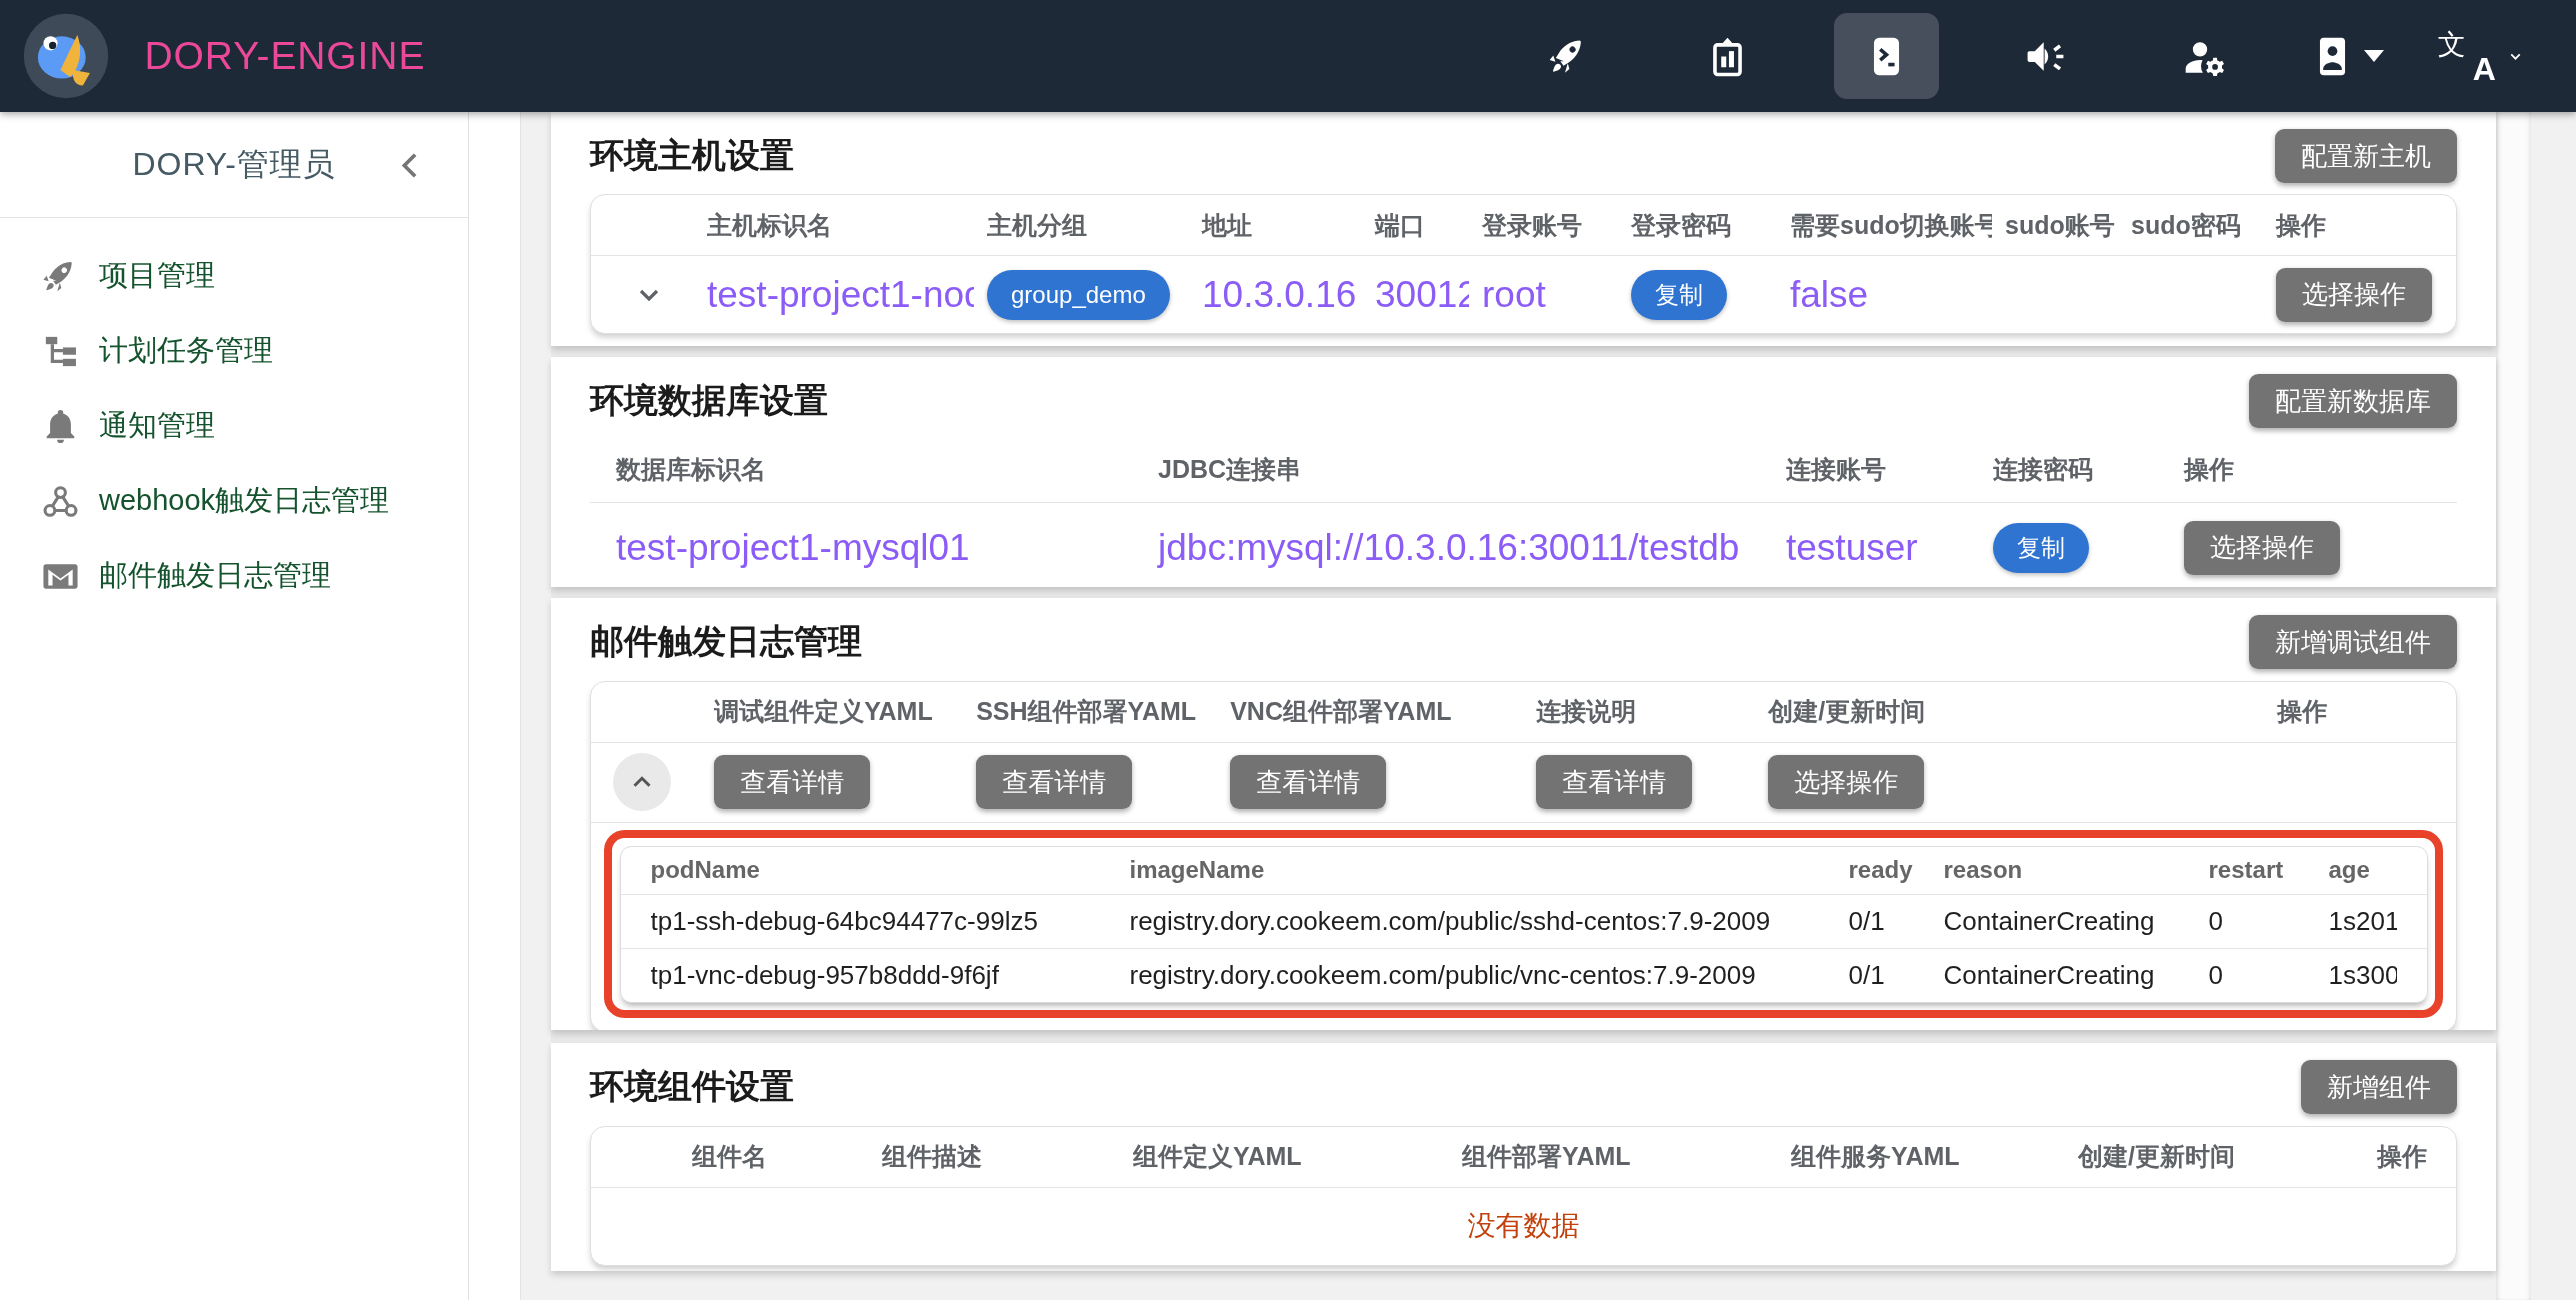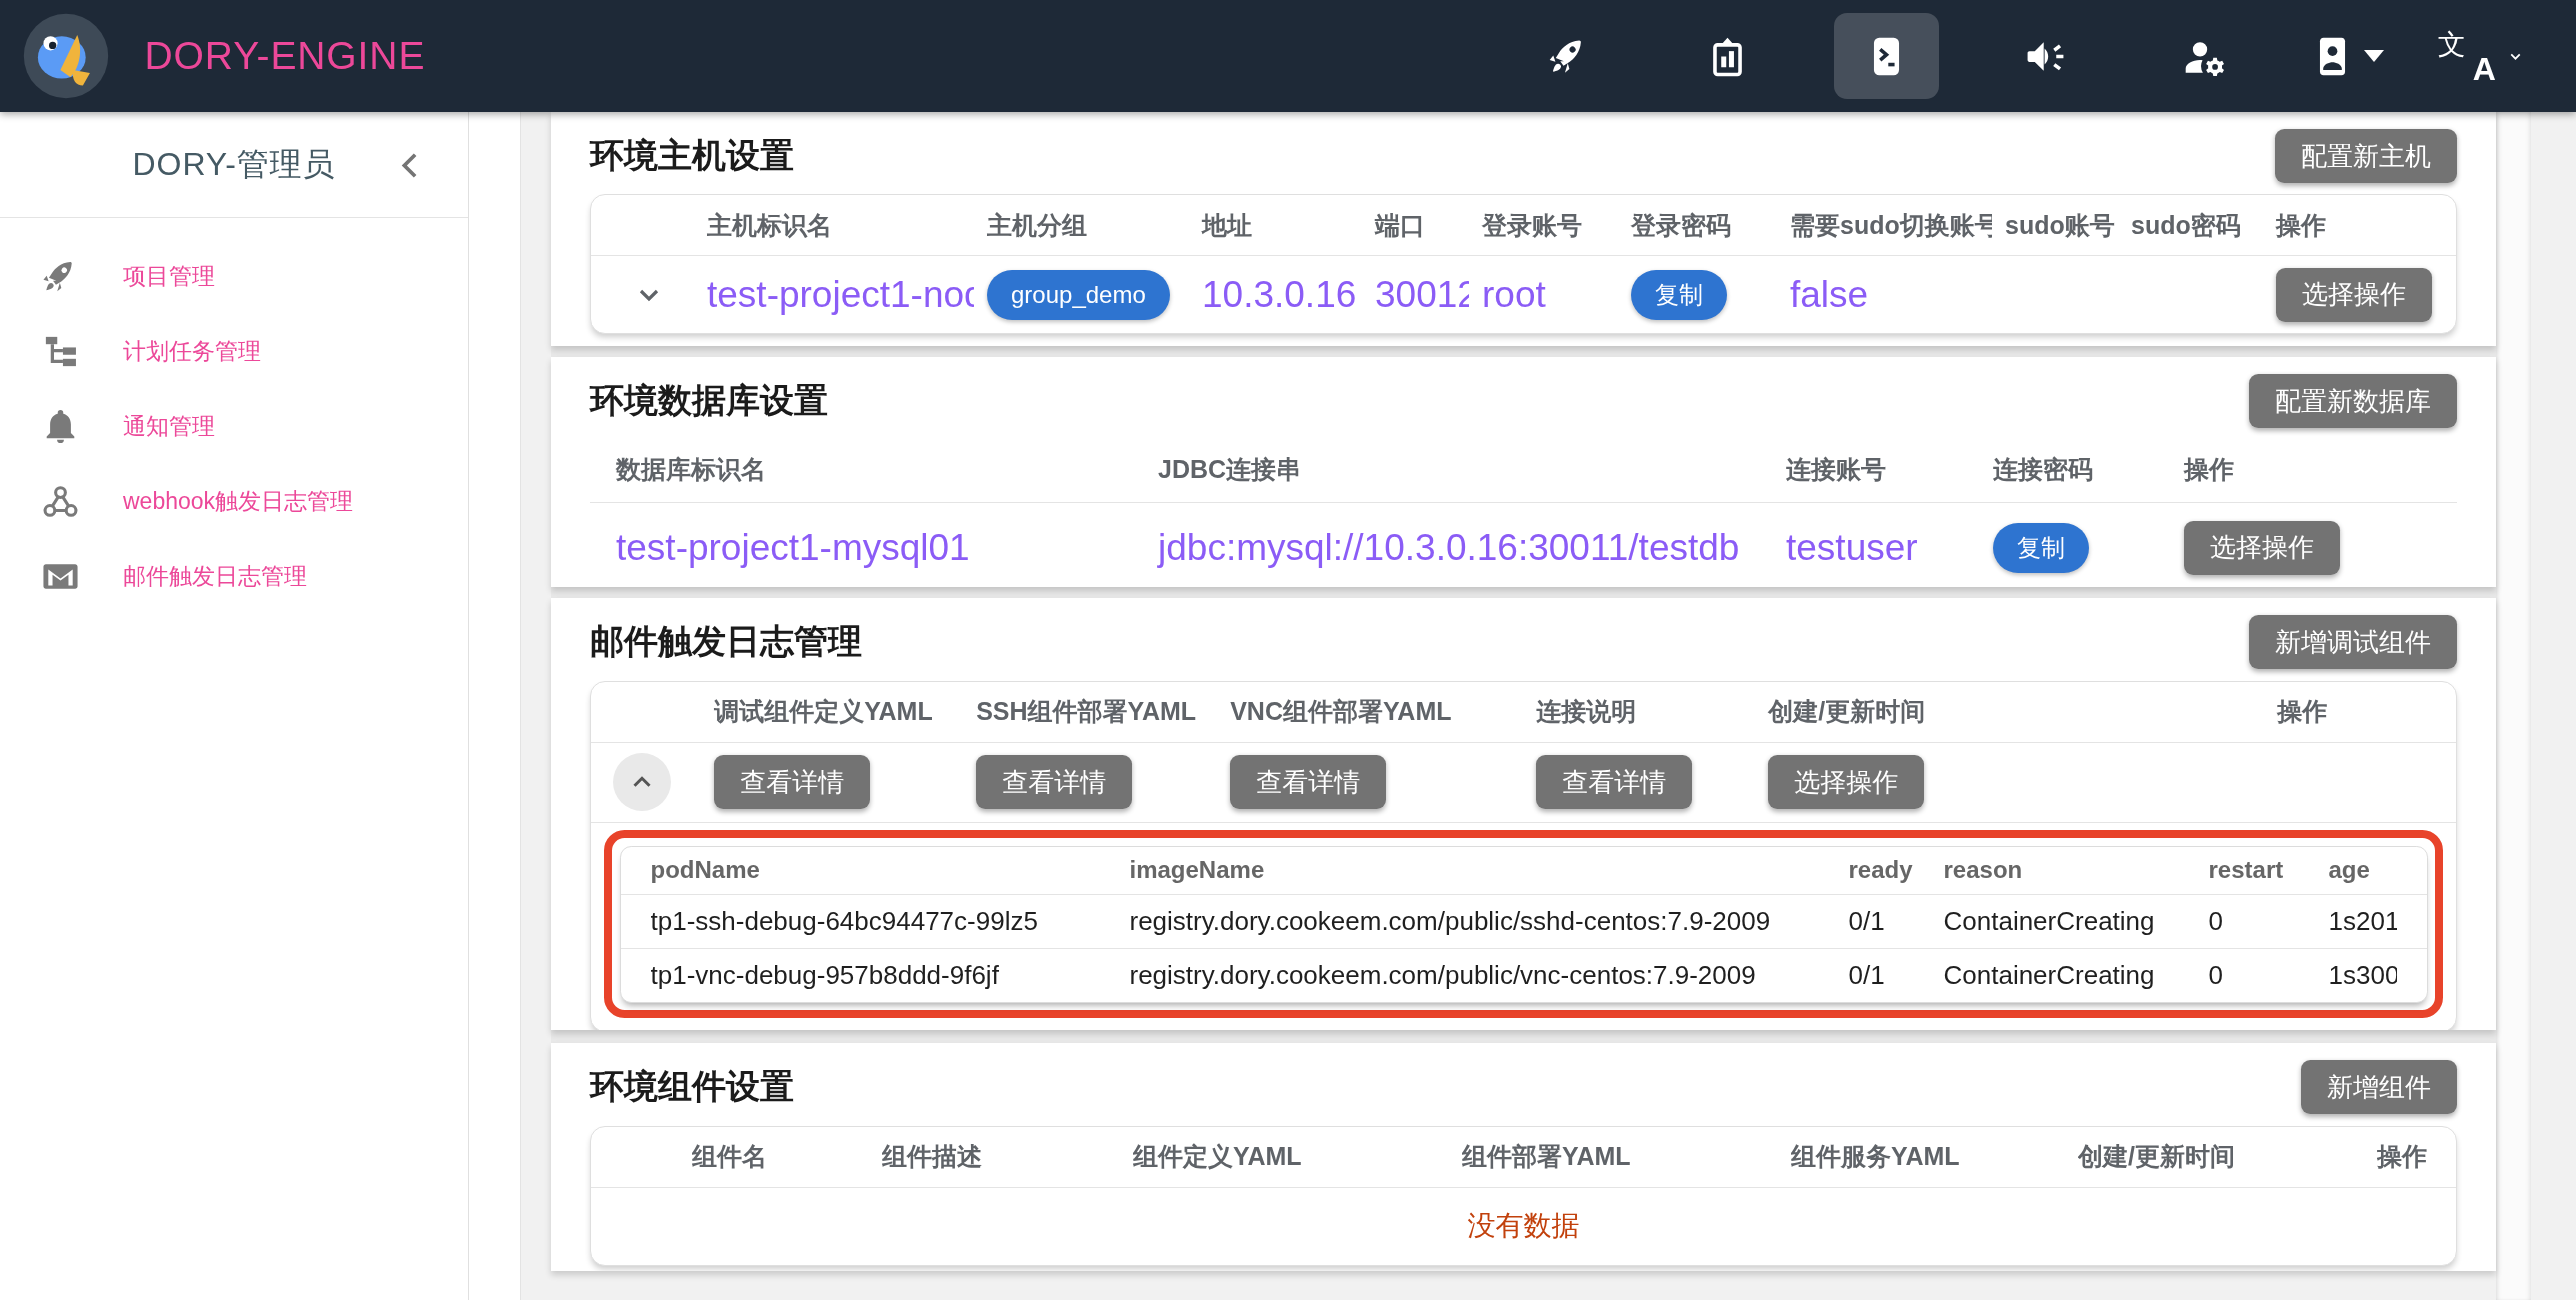--- a/index.html
+++ b/index.html
@@ -36,21 +36,21 @@
     width:469px; background:#fff; border-right:0.9px solid #e0e0e0; flex:0 0 auto;
     display:flex; flex-direction:column;
   }
   .sidebar-head{ height:106px; display:flex; align-items:center; justify-content:center;
     position:relative; border-bottom:0.9px solid #e4e4e4; }
   .sidebar-title{ font-size:32px; color:#455a64; letter-spacing:0.9px; }
   .collapse-btn{ position:absolute; right:39px; top:35px; width:37px; height:37px; color:#757575; cursor:pointer; }
   .menu{ padding-top:20.5px; }
   .menu-item{ height:75px; display:flex; align-items:center; padding-left:41px; cursor:pointer; }
   .menu-item .mi-icon{ width:39px; height:39px; color:#7a7a7a; flex:0 0 auto; }
-  .menu-item .mi-label{ margin-left:43px; font-size:23px; color:#ec4899; }
+  .menu-item .mi-label{ margin-left:19px; font-size:29px; color:#14532d; }
   
   .main{ flex:1; position:relative; background:#f1f1f1; overflow:hidden; }
   .left-groove{ position:absolute; left:0; top:0; bottom:0; width:52px; background:#fff;
     border-right:0.9px solid #e3e3e3; }
   .right-groove{ position:absolute; right:45px; top:0; bottom:0; width:35px; background:#fbfbfb;
     box-shadow:inset 3.7px 0 5.6px -2.8px rgba(0,0,0,.15), inset -3.7px 0 5.6px -2.8px rgba(0,0,0,.12); }
   .wrapper{ position:absolute; left:82px; top:0; width:1945px; }
   .gap{ height:11.2px; background:#e9e9e9; }
   .gap.g14{ height:13px; }
   .card{ background:#fff; padding:0 39px; box-shadow:0 3.7px 6.5px rgba(0,0,0,.16); position:relative; overflow:hidden; }

